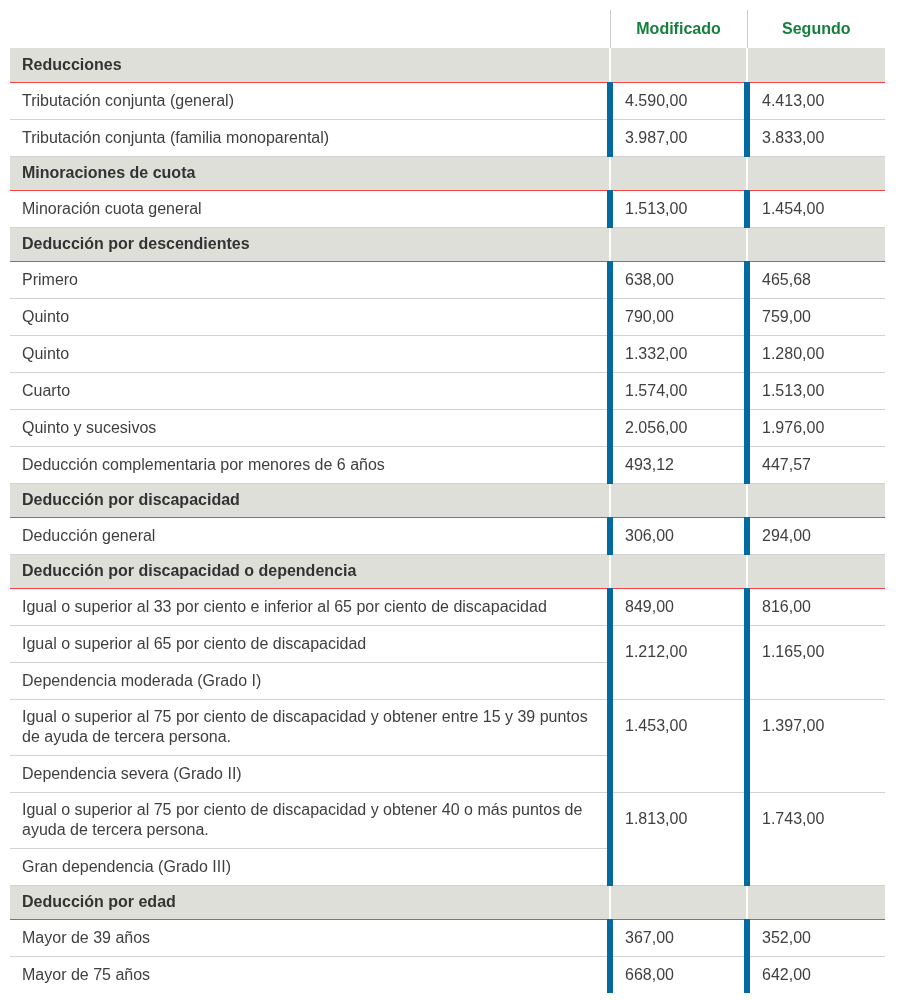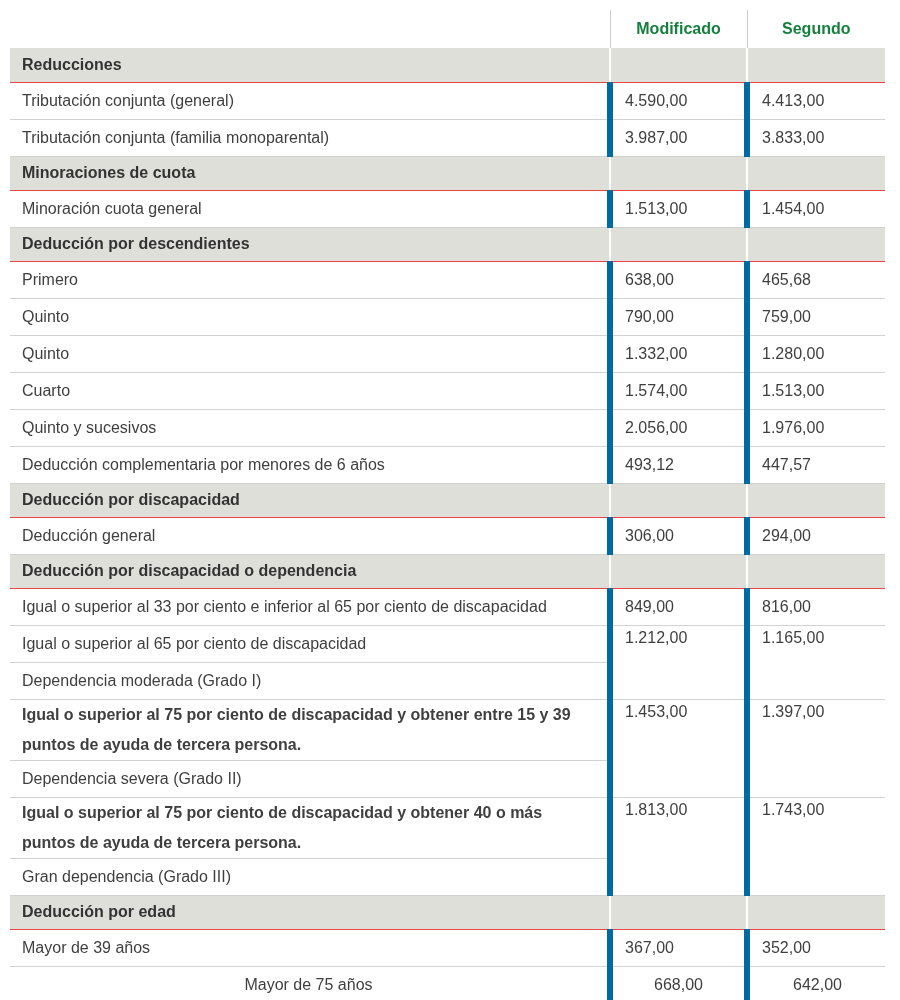--- a/index.html
+++ b/index.html
@@ -10,23 +10,23 @@
   col.c-mod{width:137px;}
   col.c-ant{width:138px;}
   th,td{padding:0 12px;text-align:left;vertical-align:middle;box-sizing:border-box;overflow:hidden;}
   thead th{height:38px;font-weight:bold;background:#ffffff;}
   thead th.val{border-left:1px solid #cccccc;color:#15803d;text-align:center;}
   tbody td{border-bottom:1px solid #d2d2d2;height:37px;}
   tbody td.val{border-left:6px solid #0369a1;}
   tr.section td{background:#dfdfd9;height:34px;border-bottom:1px solid #ef4444;}
   tr.section td.lbl{font-weight:bold;color:#333333;}
   tr.section td.val{border-left:2px solid #ffffff;}
-  td.merged{vertical-align:top;padding-top:3px;}
-  tr.twoline td.lbl{height:56px;line-height:30px;font-weight:bold;}
-  tr.last td{border-bottom:none;text-align:center;}
+  td.merged{vertical-align:top;padding-top:17px;}
+  tr.twoline td.lbl{height:56px;line-height:20px;}
+  tr.last td{border-bottom:none;}
 </style>
 </head>
 <body>
 
 <div class="page">
   <table class="tax">
     <colgroup>
       <col class="c-label">
         <col class="c-mod">
         <col class="c-ant">

